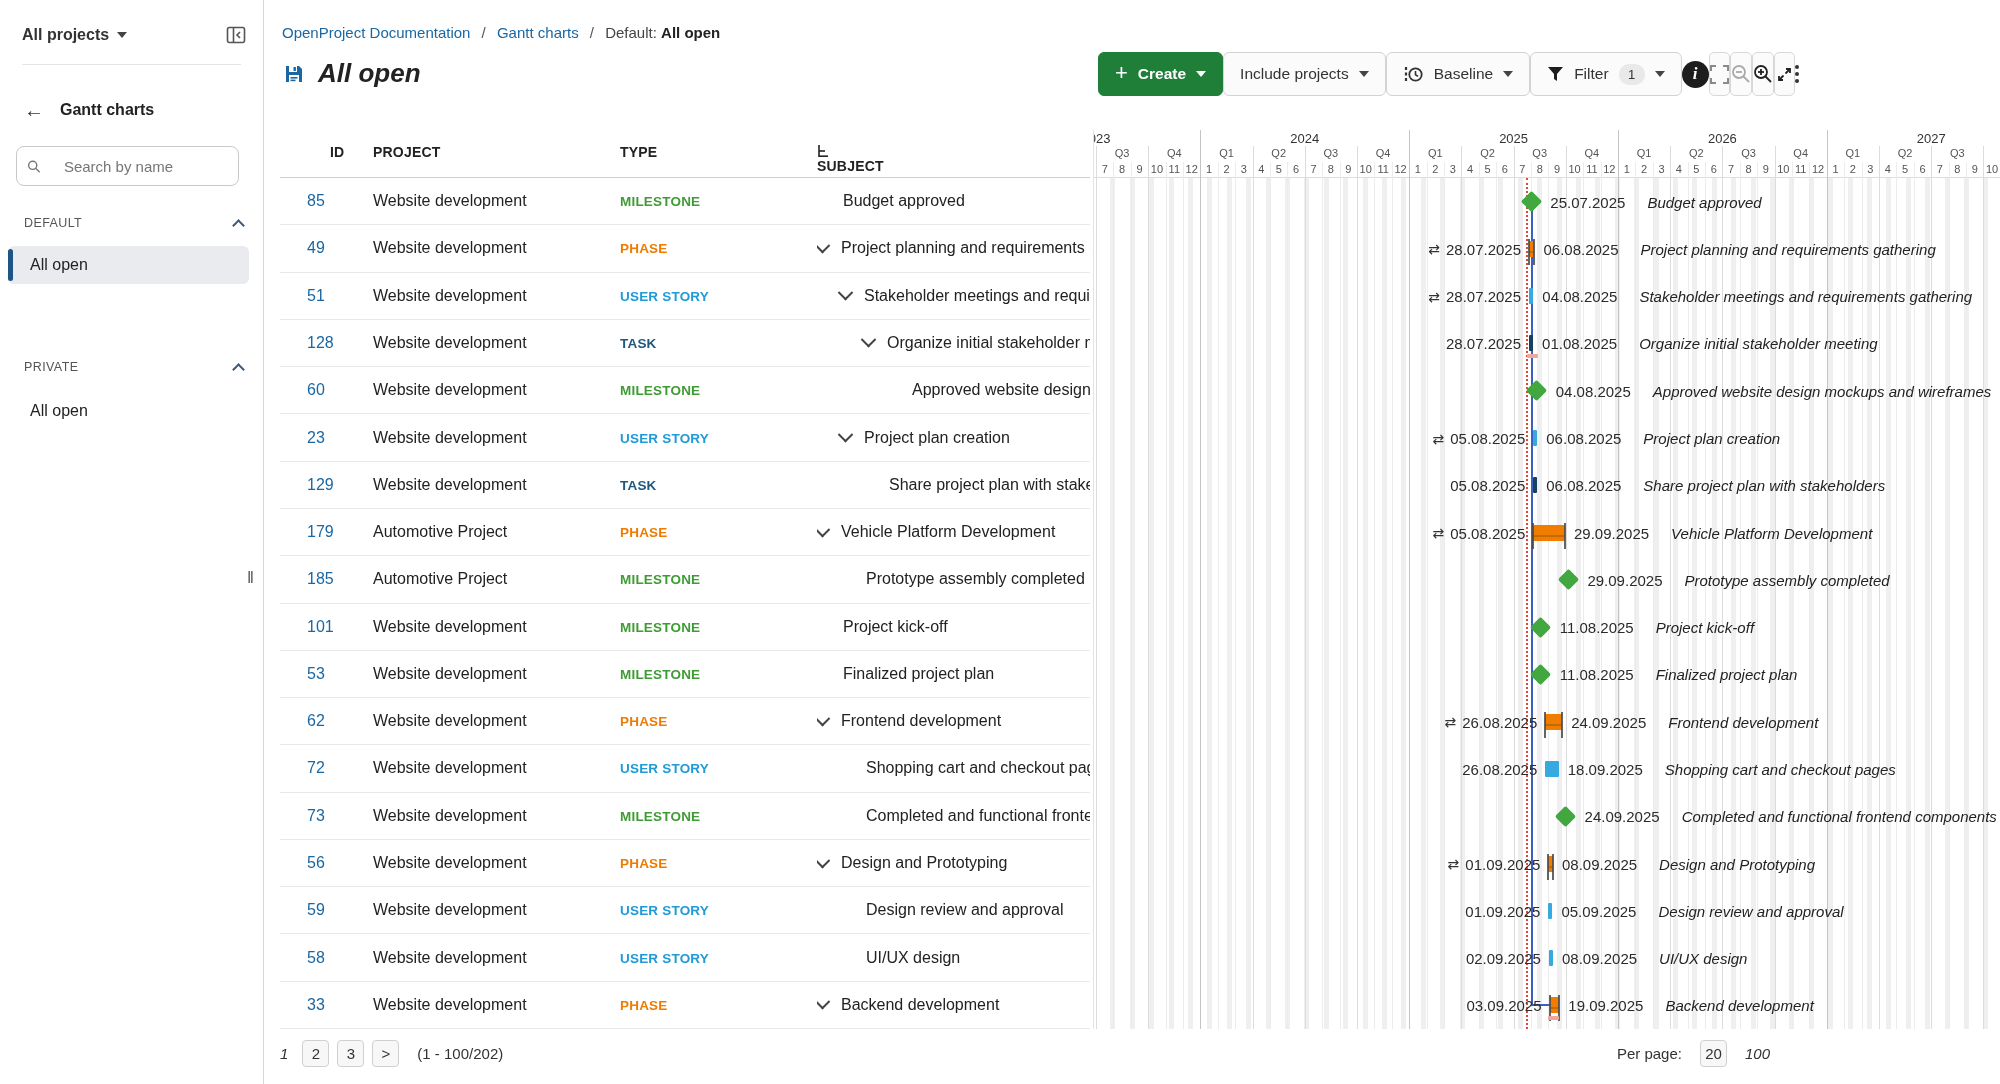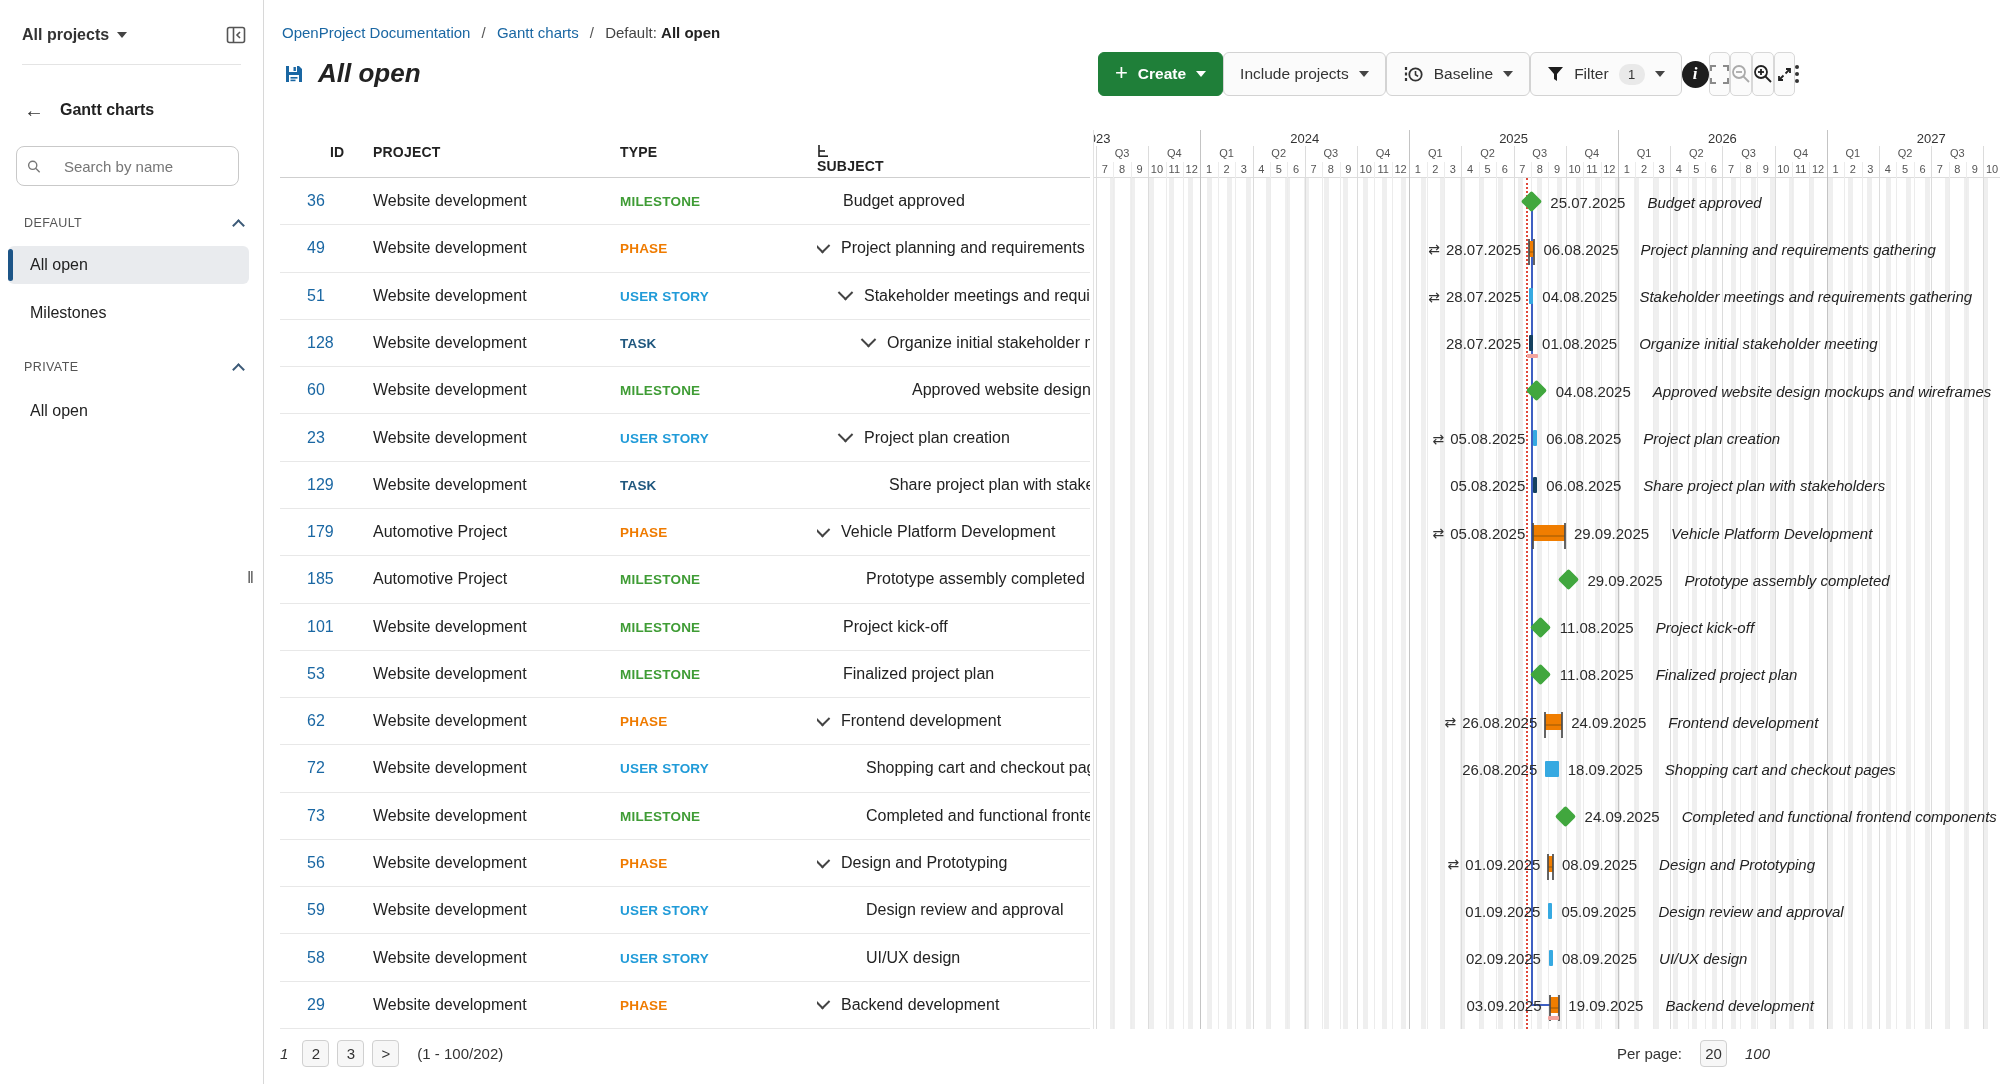--- a/index.html
+++ b/index.html
@@ -128,23 +128,20 @@
       <input type="text" placeholder="Search by name" style="">
     </div>
 
     <div class="sb-section" style="top:216px">
       <span class="sb-section-label">DEFAULT</span>
       <span class="chev-up"></span>
     </div>
     <div class="sb-item selected" style="top:246px">
       <span>All open</span>
     </div>
-    <div class="sb-item" style="top:294px">
-      <span>Milestones</span>
-    </div>
 
     <div class="sb-section" style="top:360px">
       <span class="sb-section-label">PRIVATE</span>
       <span class="chev-up"></span>
     </div>
     <div class="sb-item" style="top:392px">
       <span>All open</span>
     </div>
     <div class="sb-handle">‖</div>
   </div>
@@ -266,21 +263,21 @@
               <line x1="2" y1="1" x2="2" y2="13"></line>
               <line x1="2" y1="7" x2="8" y2="7"></line>
               <line x1="2" y1="12.2" x2="11" y2="12.2"></line>
             </g>
           </svg>
         <span>SUBJECT</span>
       </span>
     </div>
     <div class="t-body" id="t-body">
         <div class="t-row" style="top: 0px;">
-          <span class="c-id">36</span>
+          <span class="c-id">85</span>
           <span class="c-project">Website development</span>
           <span class="c-type" style="color: rgb(63, 156, 53);">MILESTONE</span>
           <div class="c-subject" style="padding-left: 26px;">
             <span class="subj-text">Budget approved</span>
           </div>
         </div>
         <div class="t-row" style="top: 47.28px;">
           <span class="c-id">49</span>
           <span class="c-project">Website development</span>
           <span class="c-type" style="color: rgb(239, 123, 0);">PHASE</span>
@@ -409,21 +406,21 @@
         </div>
         <div class="t-row" style="top: 756.48px;">
           <span class="c-id">58</span>
           <span class="c-project">Website development</span>
           <span class="c-type" style="color: rgb(32, 155, 216);">USER STORY</span>
           <div class="c-subject" style="padding-left: 49px;">
             <span class="subj-text">UI/UX design</span>
           </div>
         </div>
         <div class="t-row" style="top: 803.76px;">
-          <span class="c-id">29</span>
+          <span class="c-id">33</span>
           <span class="c-project">Website development</span>
           <span class="c-type" style="color: rgb(239, 123, 0);">PHASE</span>
           <div class="c-subject" style="padding-left: 0px;">
             <span class="chev-down"></span>
             <span class="subj-text">Backend development</span>
           </div>
         </div>
       </div>
   </div>
 

